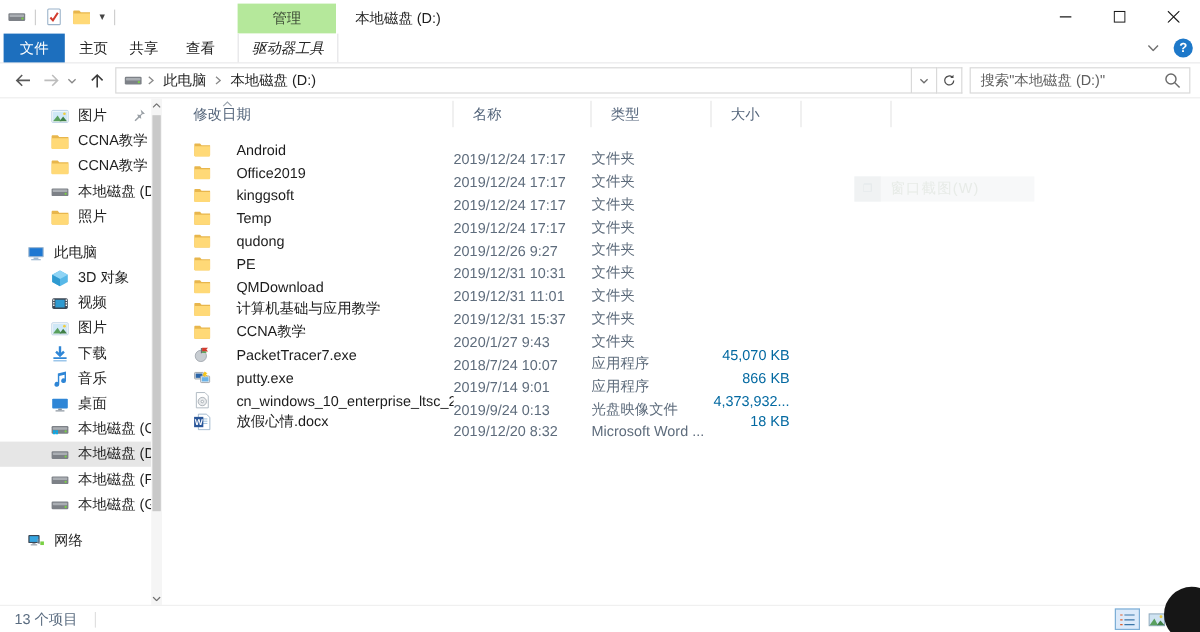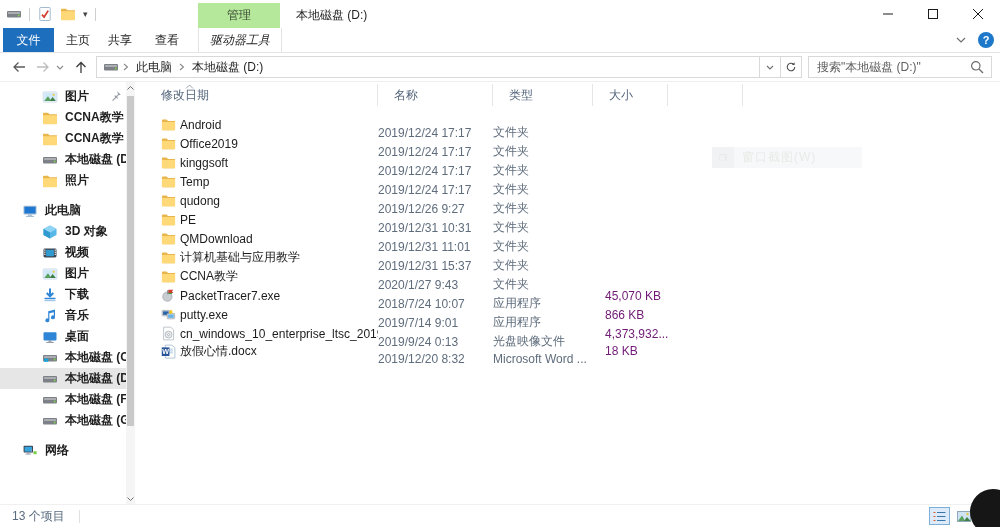--- a/index.html
+++ b/index.html
@@ -46,41 +46,41 @@
   .searchbox input{flex:1;border:none;outline:none;font-family:inherit;font-size:12px;color:#333;
                    padding:0 4px 0 8px;background:transparent;min-width:0;}
   .searchbox input::placeholder{color:#5f5f5f;opacity:1;}
   .search-glyph{width:16px;height:16px;margin-right:6px;flex-shrink:0;}
 
   
   .sidebar{position:absolute;left:0;top:82px;width:126px;bottom:22px;overflow:hidden;padding-top:4px;box-sizing:border-box;}
   .side-item{height:21px;display:flex;align-items:center;gap:7px;cursor:default;position:relative;}
   .side-item.sel{background:#e6e6e6;}
   .side-item .icon16{width:16px;height:16px;flex-shrink:0;}
-  .side-item .lbl{white-space:nowrap;font-weight:bold;}
+  .side-item .lbl{white-space:nowrap;}
   .side-item.ind1{padding-left:22px;}
   .side-item.ind2{padding-left:42px;}
   .side-item.gap{margin-top:9px;}
   .pin{position:absolute;right:4px;top:4px;width:12px;height:12px;}
   .side-scroll{position:absolute;left:126px;top:82px;width:9px;bottom:22px;background:#f5f5f5;}
   .side-scroll .arrow{position:absolute;left:0;width:9px;height:12px;display:flex;align-items:center;justify-content:center;color:#707070;font-size:8px;}
   .side-thumb{position:absolute;left:1px;right:1px;top:14px;height:330px;background:#c9c9c9;}
 
   
   .list-header{position:absolute;left:145px;top:84px;height:22px;display:grid;
                grid-template-columns:233px 115px 100px 75px 75px;color:#54657b;}
   .list-header .hcell{display:flex;align-items:center;border-right:1px solid #e6e6e6;box-sizing:border-box;
                       padding-left:16px;position:relative;height:22px;}
   .hcaret{position:absolute;top:0px;left:40px;}
   .rows{position:absolute;left:145px;top:108px;right:10px;}
   .frow{height:19px;display:grid;grid-template-columns:233px 115px 100px 75px;align-items:center;cursor:default;}
-  .fname{display:flex;align-items:center;gap:4px;padding-left:16px;overflow:hidden;white-space:nowrap;color:#1c1c1c;}
+  .fname{display:flex;align-items:center;gap:21px;padding-left:16px;overflow:hidden;white-space:nowrap;color:#1c1c1c;}
   .fname .icon16{width:15px;height:15px;flex-shrink:0;}
   .fdate,.ftype{color:#5e6c7c;white-space:nowrap;margin-top:16px;}
-  .fsize{color:#701a75;text-align:left;padding-right:10px;white-space:nowrap;margin-left:12px;}
+  .fsize{color:#0369a1;text-align:right;padding-right:10px;white-space:nowrap;}
 
   
   .ghost{position:absolute;left:712px;top:147px;width:150px;height:21px;background:#f7f8f9;
          display:flex;align-items:center;}
   .ghost .gicon{width:22px;height:21px;background:#f0f2f3;display:flex;align-items:center;justify-content:center;
                 color:#e3e8ea;font-size:9px;}
   .ghost .glbl{color:#e7ebe7;padding-left:8px;letter-spacing:1px;}
 
   
   .statusbar{position:absolute;left:0;right:0;bottom:0;height:22px;background:#fff;border-top:1px solid #f0f0f0;

